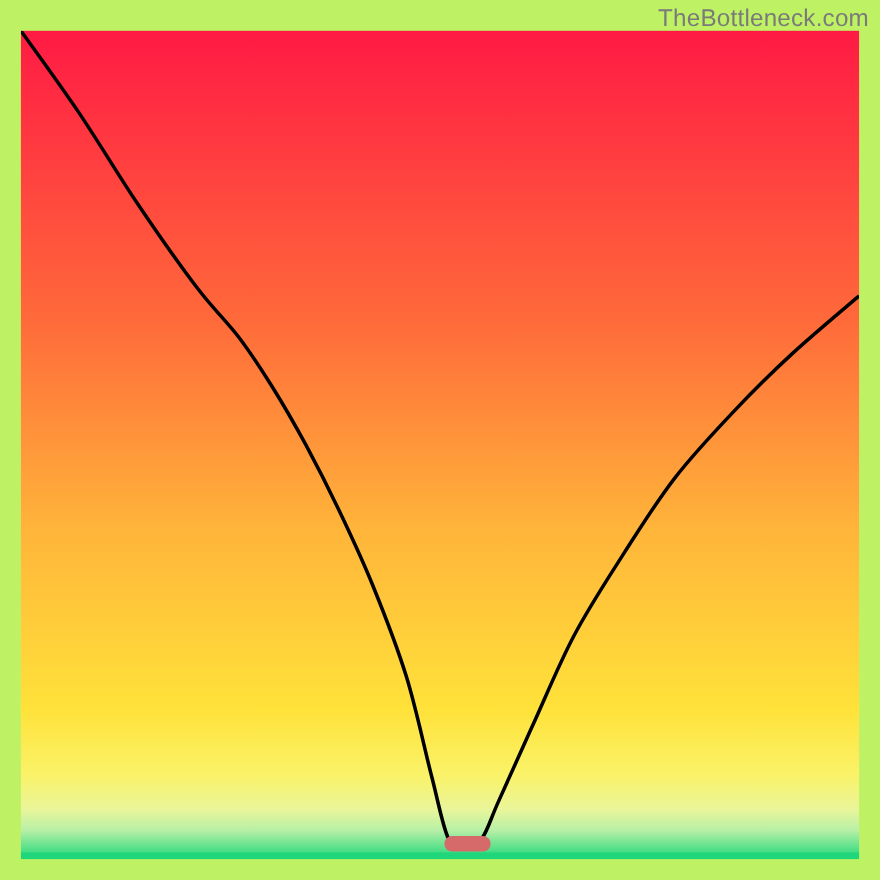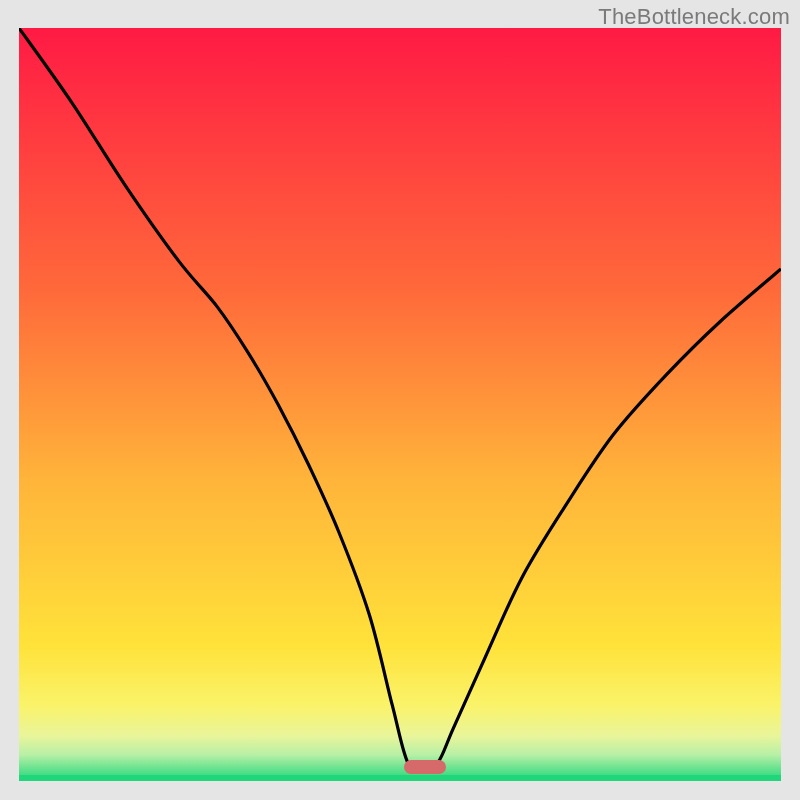--- a/index.html
+++ b/index.html
@@ -8,21 +8,21 @@
     width: 800px;
     height: 800px;
     background: #000;
     overflow: hidden;
     font-family: Arial, Helvetica, sans-serif;
   }
   .frame {
     position: relative;
     width: 800px;
     height: 800px;
-    background: #e5e5e5;
+    background: #bef264;
   }
   .watermark {
     position: absolute;
     top: 4px;
     right: 10px;
     color: #7a7a7a;
     font-size: 22px;
     letter-spacing: 0.2px;
     font-weight: 400;
     z-index: 5;

